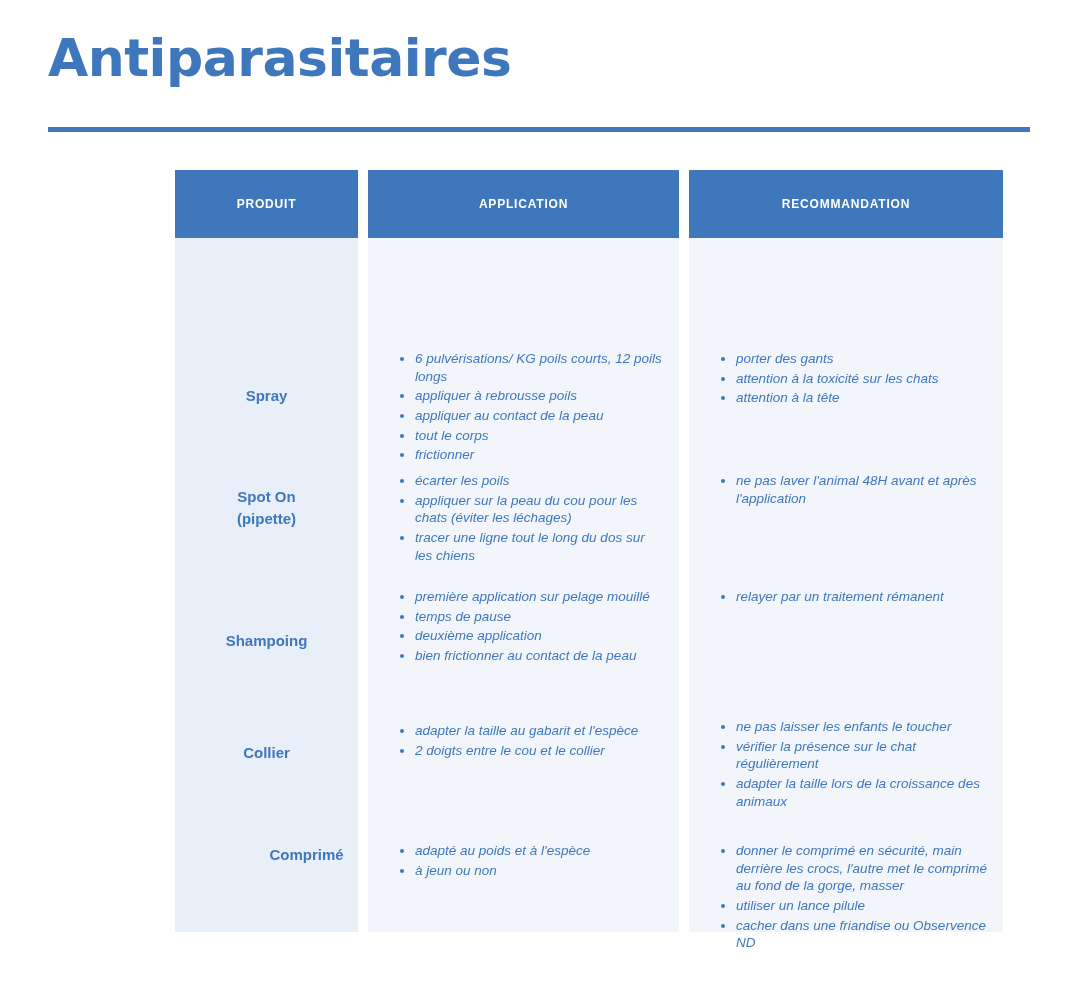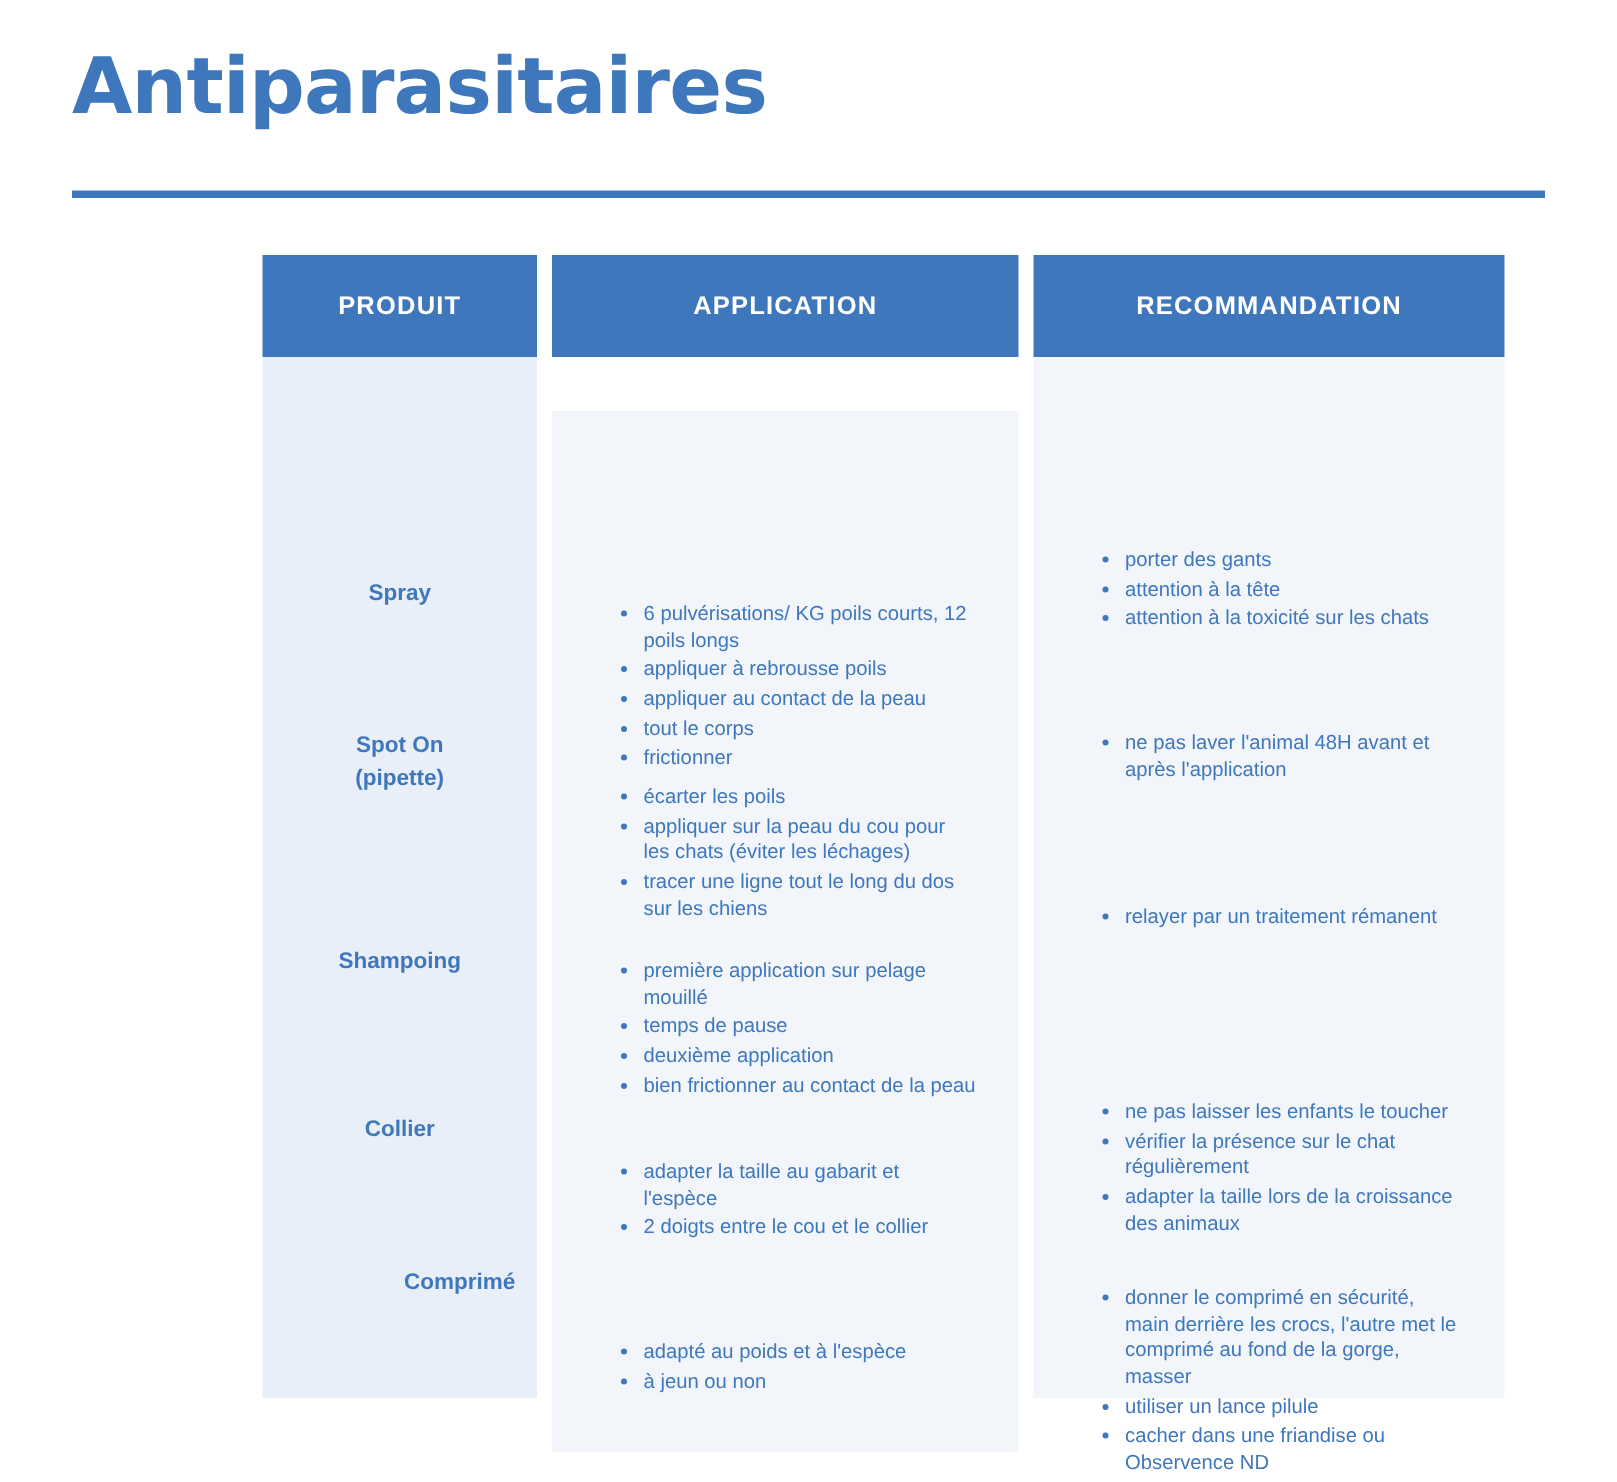--- a/index.html
+++ b/index.html
@@ -44,31 +44,31 @@
     top: 170px;
     width: 828px;
     display: flex;
     gap: 10px;
   }
   .col {
     display: flex;
     flex-direction: column;
   }
   .col-produit { width: 183px; }
-  .col-application { width: 311px; gap: 36px; }
+  .col-application { width: 311px; }
   .col-recommandation { width: 314px; }
 
   .col-head {
     background: #3f77bd;
     color: #ffffff;
     height: 68px;
     display: flex;
     align-items: center;
     justify-content: center;
-    font-size: 17px;
+    font-size: 12px;
     font-weight: bold;
     letter-spacing: 0.8px;
   }
 
   .col-body {
     background: #e8eff8;
     height: 694px;
     position: relative;
   }
   .col-body.light {
@@ -81,25 +81,26 @@
     width: 100%;
     text-align: center;
     font-size: 15px;
     font-weight: bold;
     color: #3f77bd;
     line-height: 1.45;
   }
 
   ul.cell-list {
     position: absolute;
-    margin: 16px;
+    margin: 2px;
     padding: 0;
     list-style: none;
     left: 30px;
     right: 12px;
+    font-style: italic;
   }
   ul.cell-list li {
     position: relative;
     padding-left: 15px;
     font-size: 13.5px;
     line-height: 1.31;
     color: #3f77bd;
     margin-bottom: 2px;
   }
   ul.cell-list li::before {
@@ -172,22 +173,22 @@
 
       </div>
     </div>
 
     <div class="col col-recommandation">
       <div class="col-head">RECOMMANDATION</div>
       <div class="col-body light">
 
         <ul class="cell-list" style="top:110px;">
           <li>porter des gants</li>
+          <li>attention à la toxicité sur les chats</li>
           <li>attention à la tête</li>
-          <li>attention à la toxicité sur les chats</li>
         </ul>
 
         <ul class="cell-list" style="top:232px;">
           <li>ne pas laver l'animal 48H avant et après l'application</li>
         </ul>
 
         <ul class="cell-list" style="top:348px;">
           <li>relayer par un traitement rémanent</li>
         </ul>
 

